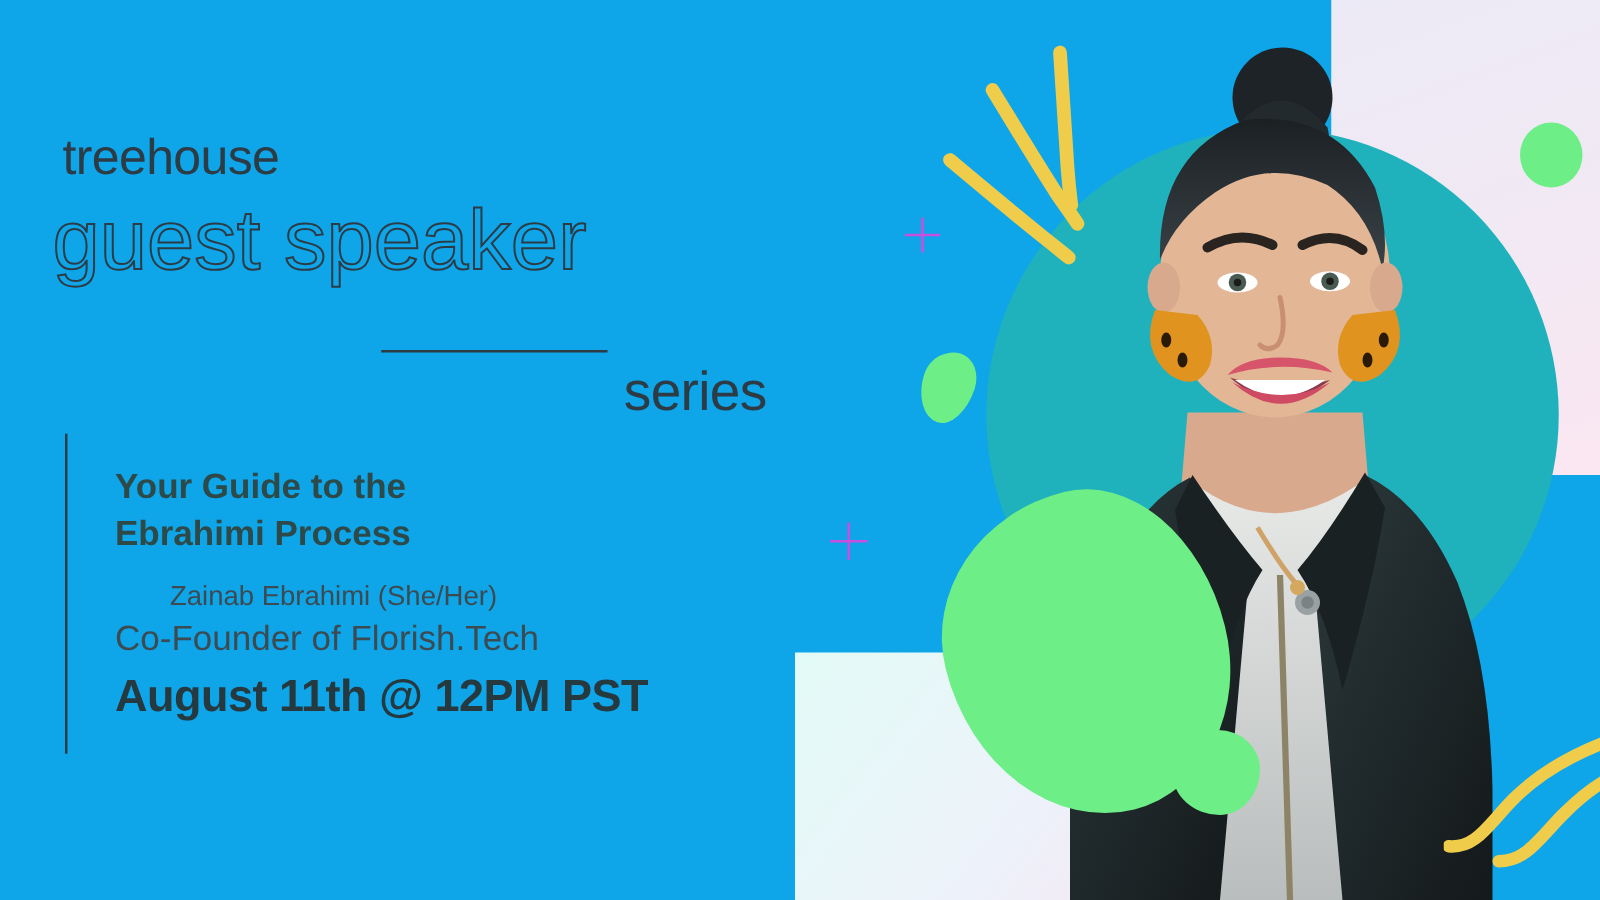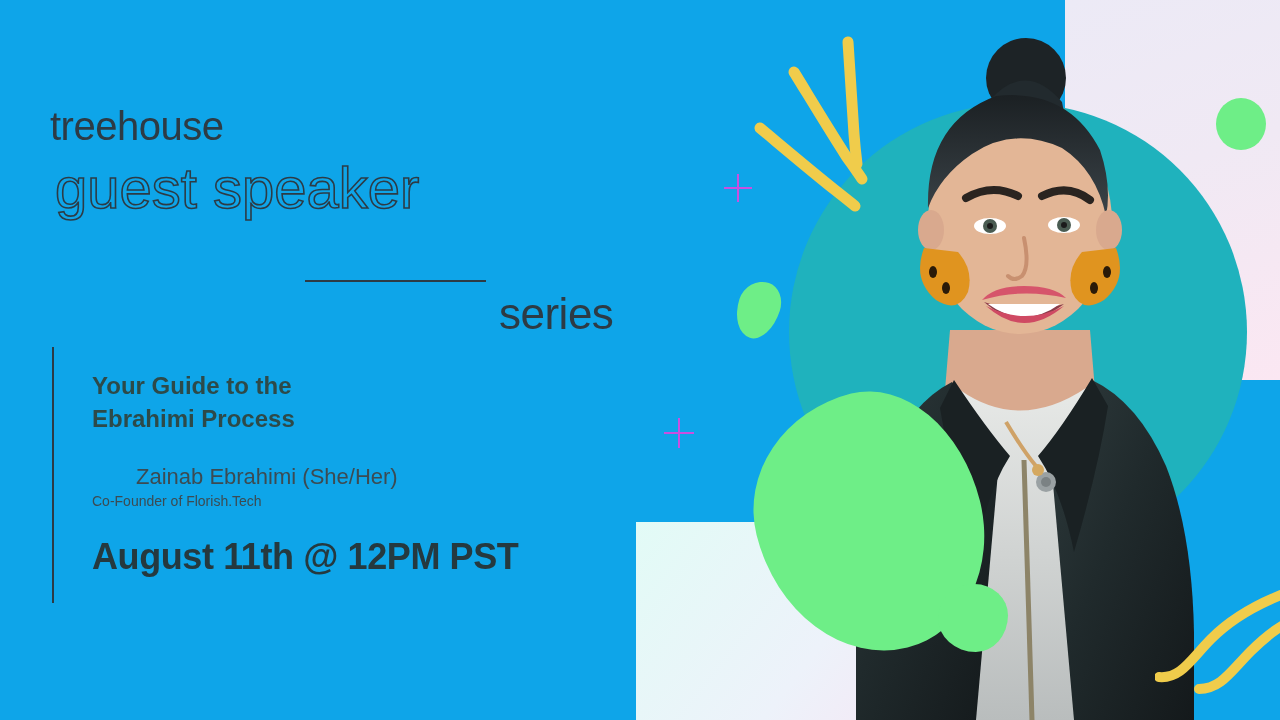--- a/index.html
+++ b/index.html
@@ -145,23 +145,23 @@
     top: 106px;
     font-size: 40px;
     font-weight: 400;
     letter-spacing: -0.5px;
     color: #2d3b45;
     line-height: 1;
   }
 
   .headline-outline {
     position: absolute;
-    left: 55px;
+    left: 42px;
     top: 158px;
-    font-size: 58px;
+    font-size: 68px;
     font-weight: 400;
     letter-spacing: 0px;
     line-height: 1.02;
     color: transparent;
     -webkit-text-stroke: 1.6px #2d3b45;
     text-shadow: none;
   }
 
   .series-rule {
     position: absolute;
@@ -190,41 +190,41 @@
     width: 2px;
     height: 256px;
     background: #2d3b45;
   }
 
   .talk-title {
     position: absolute;
     left: 92px;
     top: 370px;
     width: 430px;
-    font-size: 24px;
+    font-size: 28px;
     font-weight: 700;
     line-height: 1.37;
     color: #2d4a49;
   }
 
   .speaker-name {
     position: absolute;
     left: 92px;
     top: 462px;
     font-size: 22px;
     font-weight: 400;
     color: #3c4b52;
     line-height: 1.38;
     margin-left: 44px;
   }
   .speaker-role {
     position: absolute;
     left: 92px;
     top: 492px;
-    font-size: 14px;
+    font-size: 28px;
     font-weight: 400;
     color: #3c4b52;
     line-height: 1.38;
   }
 
   .datetime {
     position: absolute;
     left: 92px;
     top: 535px;
     font-size: 36px;

